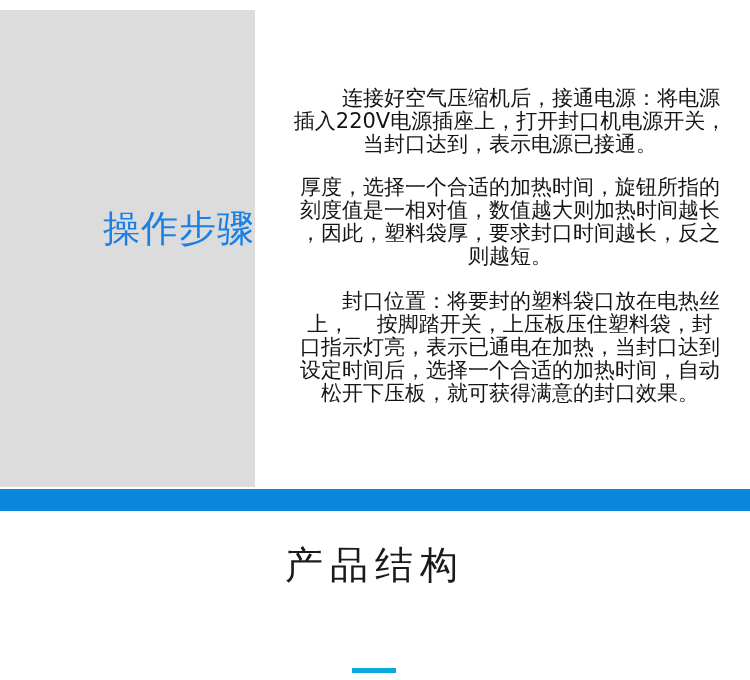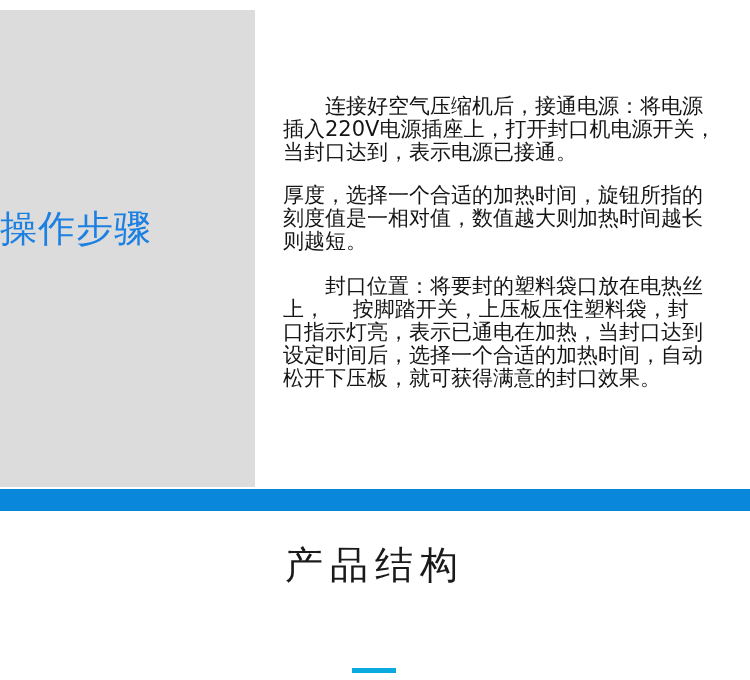--- a/index.html
+++ b/index.html
@@ -11,39 +11,39 @@
     overflow: hidden;
     font-family: "DejaVu Sans", "Liberation Sans", sans-serif;
   }
   .gray-panel {
     position: absolute;
     left: 0; top: 10px;
     width: 255px; height: 477px;
     background: #dcdcdc;
     display: flex;
     align-items: center;
-    justify-content: flex-start;
+    justify-content: flex-end;
     padding-bottom: 40px;
     box-sizing: border-box;
   }
   .panel-label {
     font-size: 37px;
     color: #1c80e2;
     letter-spacing: 1px;
     white-space: nowrap;
   }
   .text-block {
     position: absolute;
     left: 275px; top: 87px;
     width: 470px;
     color: #141414;
     font-size: 21px;
     line-height: 23px;
   }
-  .para { margin: 8px; }
+  .para { margin: 0; text-align: center; }
   .para-2 { margin-top: 20px; }
   .para-3 { margin-top: 22px; }
   .line { white-space: nowrap; }
   .indent { text-indent: 42px; }
   .divider-bar {
     position: absolute;
     left: 0; top: 489px;
     width: 750px; height: 22px;
     background: #0987db;
   }
@@ -88,20 +88,21 @@
 
     <div class="para para-1">
       <div class="line indent">连接好空气压缩机后，接通电源：将电源</div>
       <div class="line">插入220V电源插座上，打开封口机电源开关，</div>
       <div class="line">当封口达到，表示电源已接通。</div>
     </div>
 
     <div class="para para-2">
       <div class="line">厚度，选择一个合适的加热时间，旋钮所指的</div>
       <div class="line">刻度值是一相对值，数值越大则加热时间越长</div>
+      <div class="line">，因此，塑料袋厚，要求封口时间越长，反之</div>
       <div class="line">则越短。</div>
     </div>
 
     <div class="para para-3">
       <div class="line indent">封口位置：将要封的塑料袋口放在电热丝</div>
       <div class="line">上，　 按脚踏开关，上压板压住塑料袋，封</div>
       <div class="line">口指示灯亮，表示已通电在加热，当封口达到</div>
       <div class="line">设定时间后，选择一个合适的加热时间，自动</div>
       <div class="line">松开下压板，就可获得满意的封口效果。</div>
     </div>

